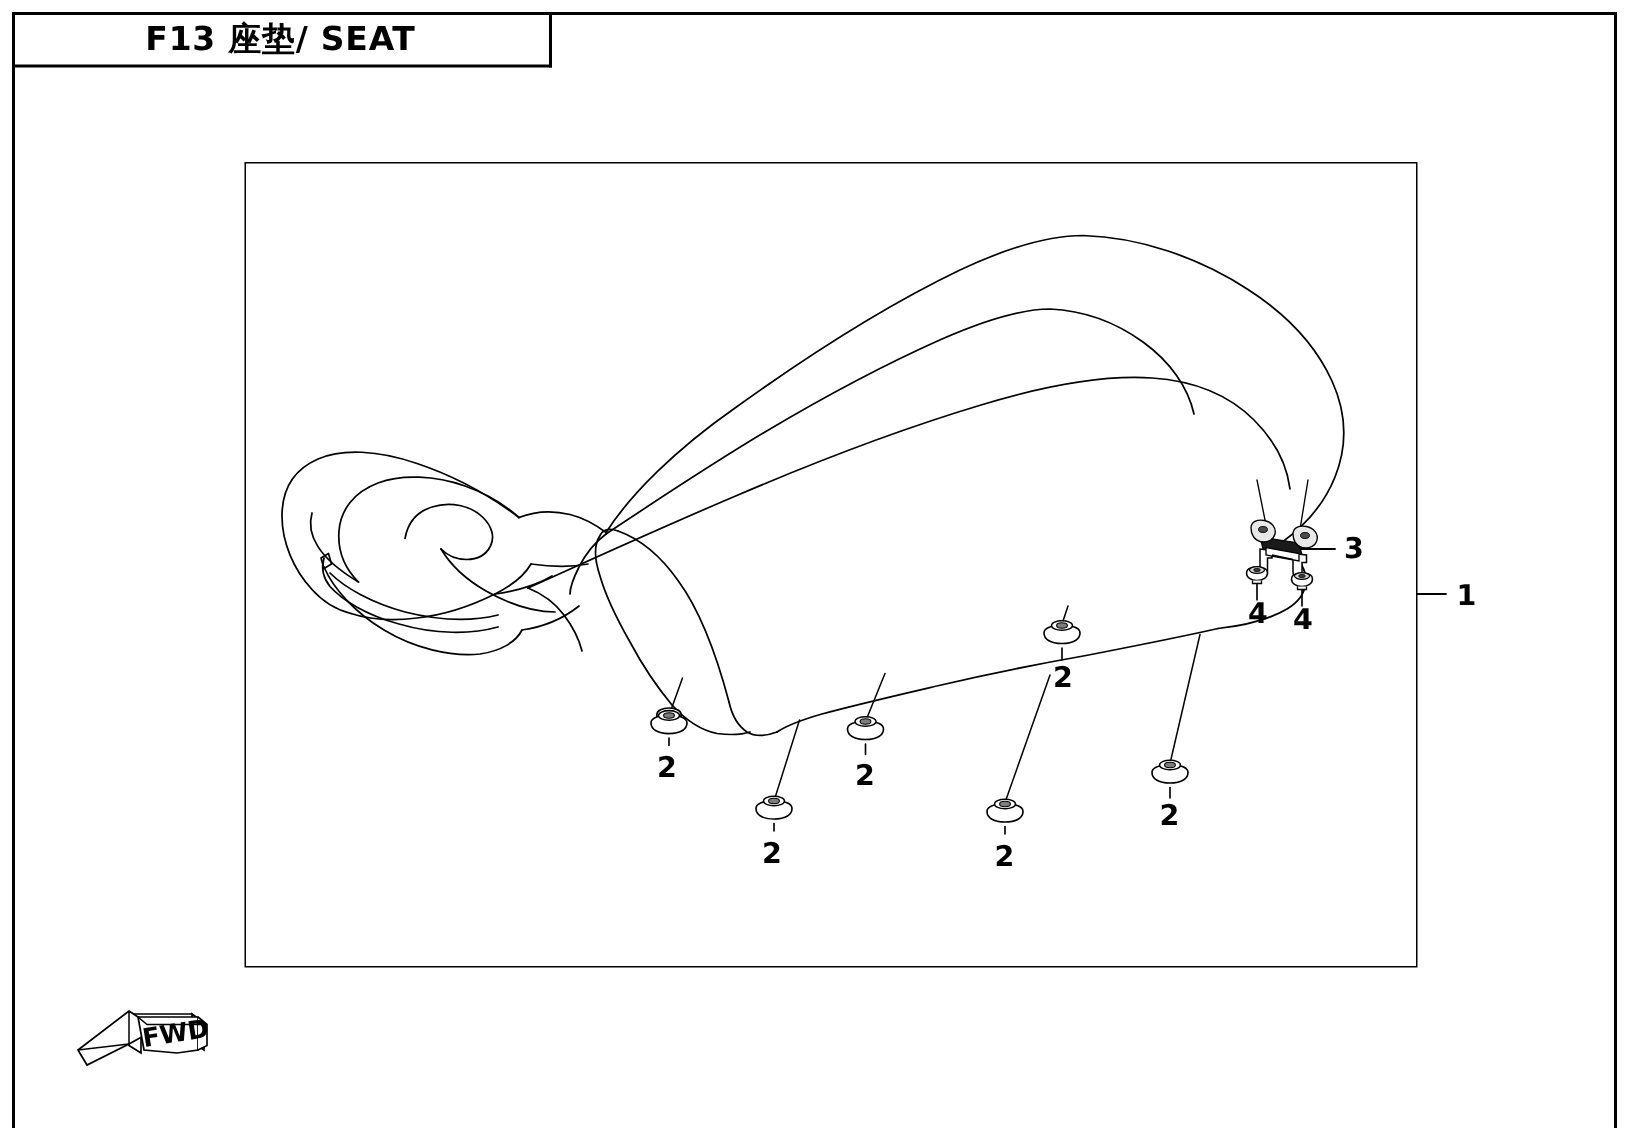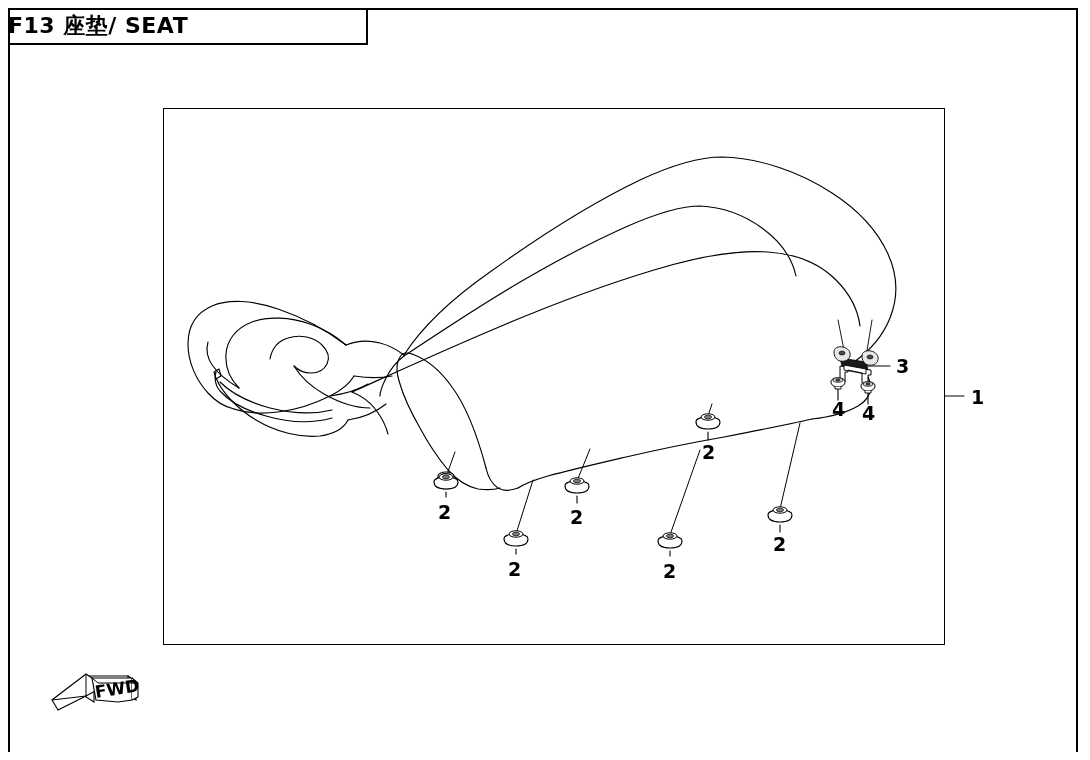--- a/index.html
+++ b/index.html
@@ -39,21 +39,21 @@
     position: absolute;
     left: 8px;
     top: 8px;
     width: 360px;
     height: 37px;
     border-right: 2px solid #000;
     border-bottom: 2px solid #000;
     box-sizing: border-box;
     display: flex;
     align-items: center;
-    justify-content: flex-start;
+    justify-content: center;
   }
   #title-block-left {
     position: absolute;
     left: 8px;
     top: 8px;
     width: 0;
     height: 744px;
     border-left: 2px solid #000;
   }
   #title-text {

